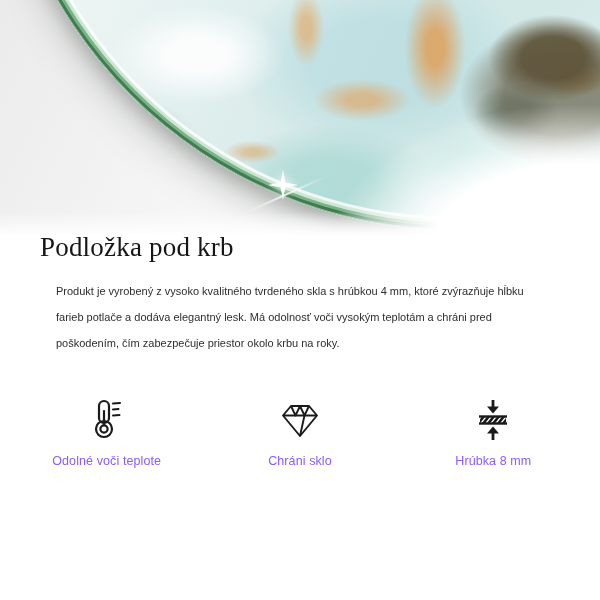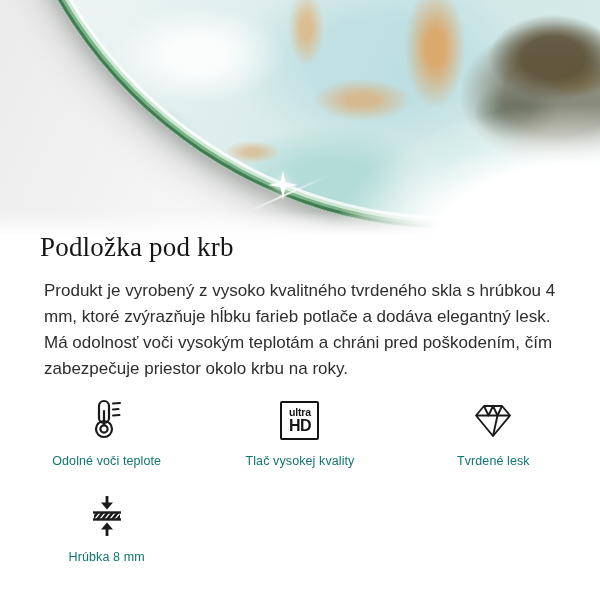--- a/index.html
+++ b/index.html
@@ -61,30 +61,30 @@
     transform:rotate(-24deg);pointer-events:none;
   }
   
   .content{position:absolute;left:40px;top:229px;width:524px;}
   .page-title{
     margin:0;font-family:"Liberation Serif","DejaVu Serif",serif;
     font-size:27px;line-height:36px;font-weight:400;color:#161616;letter-spacing:.2px;
   }
   .page-title span{display:block;}
   .description{
-    margin:13px 4px 0;font-size:17px;line-height:26px;color:#2e2e2e;
+    margin:13px 16px 0;font-size:11px;line-height:26px;color:#2e2e2e;
   }
   
   .features{
     position:absolute;left:10px;top:399px;width:580px;
     display:grid;grid-template-columns:repeat(3,1fr);row-gap:27px;
   }
   .feature{display:flex;flex-direction:column;align-items:center;gap:13px;}
   .icon-box{height:42px;display:flex;align-items:center;justify-content:center;}
-  .feature-label{font-size:12.5px;color:#0f766e;letter-spacing:.1px;}
+  .feature-label{font-size:12.5px;color:#8b5cf6;letter-spacing:.1px;}
   .uhd-box{
     width:39px;height:39px;border:2.6px solid #141414;border-radius:2px;
     display:flex;flex-direction:column;align-items:center;justify-content:center;
     box-sizing:border-box;color:#141414;
   }
   .uhd-top{font-size:10.5px;font-weight:700;line-height:11px;letter-spacing:-.2px;}
   .uhd-bottom{font-size:16px;font-weight:800;line-height:16px;letter-spacing:-.5px;}
   svg .ln{stroke:#1a1a1a;fill:none;}
 </style>
 </head>
@@ -124,41 +124,32 @@
           <circle class="ln" cx="19" cy="31" r="3.6" stroke-width="2.2"></circle>
           <line class="ln" x1="19" y1="13" x2="19" y2="27" stroke-width="2.2" stroke-linecap="round"></line>
           <line class="ln" x1="28" y1="5.5" x2="35" y2="5" stroke-width="2" stroke-linecap="round"></line>
           <line class="ln" x1="28" y1="11.5" x2="33.5" y2="11" stroke-width="2" stroke-linecap="round"></line>
           <line class="ln" x1="28" y1="17.5" x2="34.5" y2="17" stroke-width="2" stroke-linecap="round"></line>
         </svg>
       </div>
       <div class="feature-label">Odolné voči teplote</div>
     </div>
 
-    <div class="feature">
-      <div class="icon-box">
-        <div class="uhd-box">
-          <span class="uhd-top">ultra</span>
-          <span class="uhd-bottom">HD</span>
-        </div>
-      </div>
-      <div class="feature-label">Tlač vysokej kvality</div>
-    </div>
 
 
     <div class="feature">
       <div class="icon-box">
         <svg width="44" height="44" viewBox="0 0 44 44">
           <path class="ln" d="M13 8 H31 L39 17.5 L22 38 L5 17.5 Z" stroke-width="1.9" stroke-linejoin="round"></path>
           <path class="ln" d="M5 17.5 H39" stroke-width="1.9"></path>
           <path class="ln" d="M13 8 L17.5 17.5 L22 8 L26.5 17.5 L31 8" stroke-width="1.9" stroke-linejoin="round"></path>
           <path class="ln" d="M22 38 L26.5 17.5" stroke-width="1.9"></path>
         </svg>
       </div>
-      <div class="feature-label">Tvrdené lesk</div>
+      <div class="feature-label">Chráni sklo</div>
     </div>
 
 
     <div class="feature">
       <div class="icon-box">
         <svg width="44" height="44" viewBox="0 0 44 44">
           <defs>
               <clipPath id="barclip">
                 <rect x="9" y="18.6" width="26" height="6.8"></rect>
               </clipPath>

